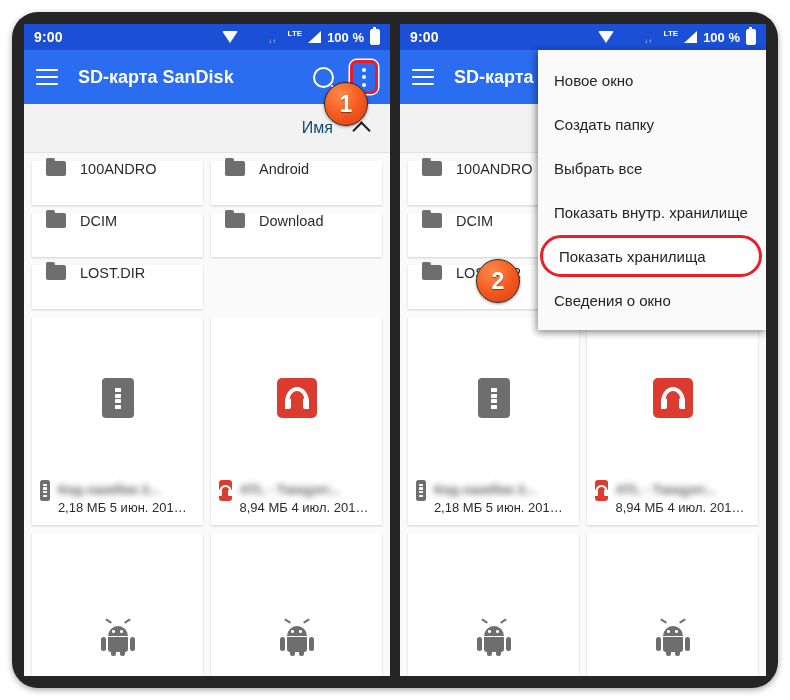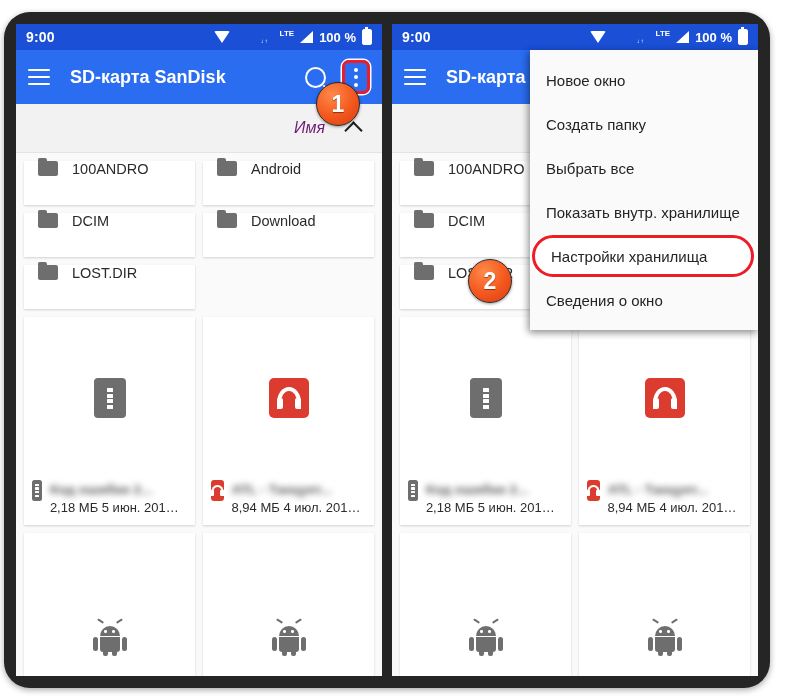--- a/index.html
+++ b/index.html
@@ -10,21 +10,21 @@
   body {
     width: 790px;
     height: 700px;
     font-family: "Liberation Sans", sans-serif;
     overflow: hidden;
   }
 
   
   #device-frame {
     position: absolute;
-    left: 4px;
+    left: 12px;
     top: 12px;
     width: 766px;
     height: 676px;
     background: #252525;
     border-radius: 26px;
     box-sizing: border-box;
     padding: 12px;
     box-shadow: 0 2px 6px rgba(0,0,0,0.35);
   }
   #panels {
@@ -181,22 +181,21 @@
     background: #f2f2f2;
     display: flex;
     align-items: center;
     justify-content: flex-end;
     padding-right: 16px;
     gap: 22px;
     border-bottom: 1px solid #e4e4e4;
   }
   .sort-label {
     font-size: 16px;
-    color: #701a75;
-    font-style: italic;
+    color: #0c4a6e;
   }
   .ico-chevron-up {
     width: 11px; height: 11px;
     border-left: 2.6px solid #1d1d1d;
     border-top: 2.6px solid #1d1d1d;
     transform: rotate(45deg);
     margin-top: 4px;
     margin-right: 6px;
   }
 
@@ -747,21 +746,21 @@
           </div>
 
         </div>
       </div>
 
       <div class="dropdown-menu">
         <div class="menu-item">Новое окно</div>
         <div class="menu-item">Создать папку</div>
         <div class="menu-item">Выбрать все</div>
         <div class="menu-item">Показать внутр. хранилище</div>
-        <div class="menu-item highlighted">Настройки хранилища</div>
+        <div class="menu-item highlighted">Показать хранилища</div>
         <div class="menu-item">Сведения о окно</div>
       </div>
 
       <div class="step-badge" id="badge-2">2</div>
     </div>
 
   </div>
 </div>
 
 </body></html>

